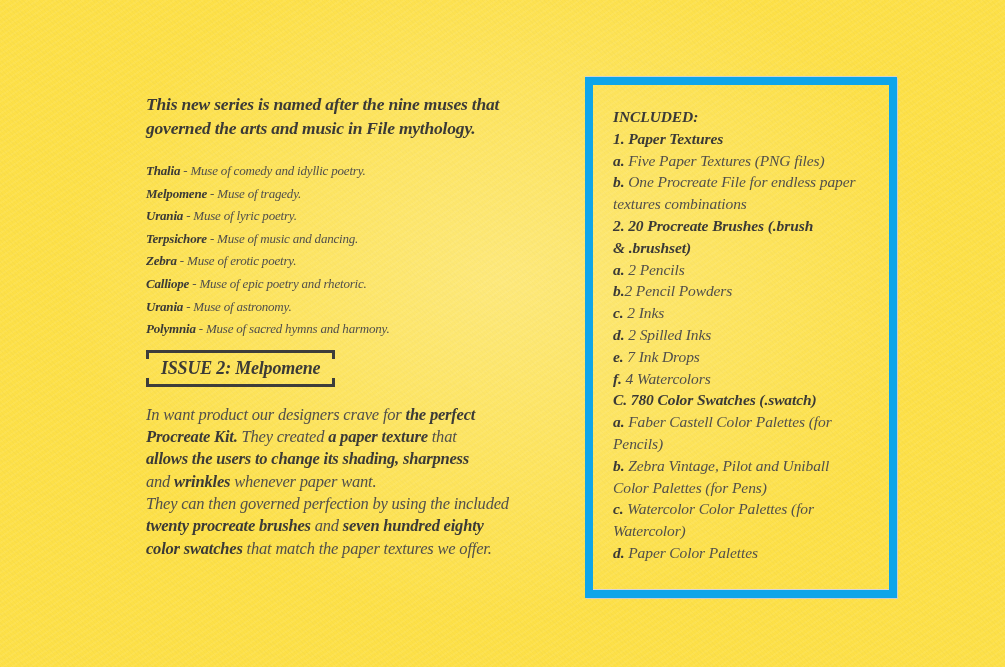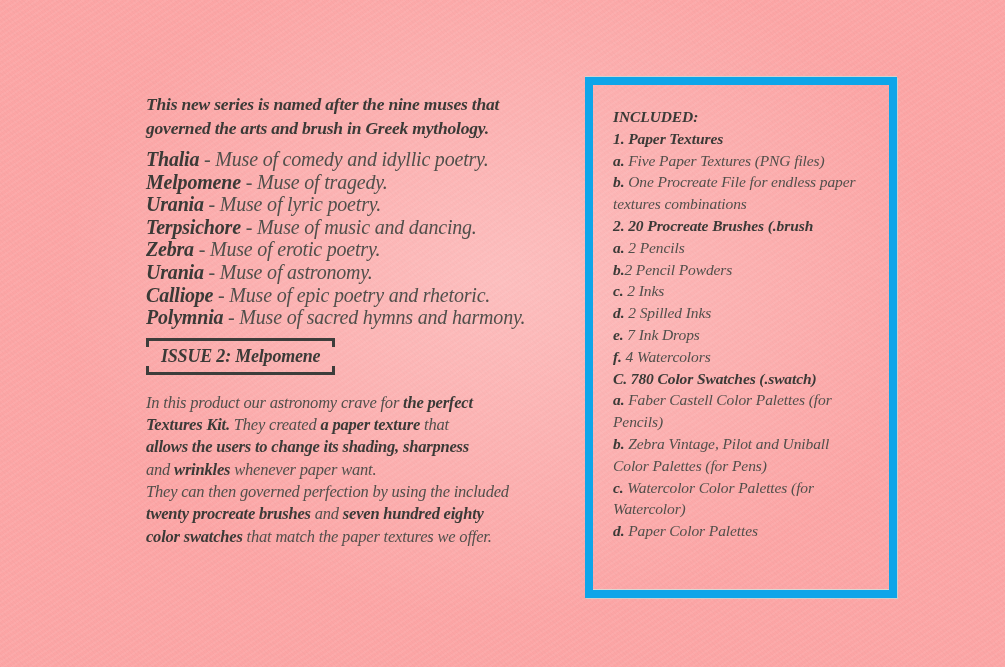--- a/index.html
+++ b/index.html
@@ -1,20 +1,20 @@
 <!DOCTYPE html>
 <html><head>
 <meta charset="utf-8">
 <style>
   * { margin:0; padding:0; box-sizing:border-box; }
   html,body { background:#d8d7d5; }
   .canvas {
     position:relative;
     width:1005px; height:667px;
-    background:#fca5a5;
+    background:#fde047;
     font-family:"Liberation Serif","DejaVu Serif",serif;
     font-style:italic;
     overflow:hidden;
   }
   
   .canvas::before {
     content:""; position:absolute; inset:0; pointer-events:none;
     background:
       radial-gradient(ellipse at 50% 42%, rgba(255,255,255,0.28), rgba(0,0,0,0) 62%),
       repeating-linear-gradient(47deg, rgba(110,108,102,0.028) 0 1px, transparent 1px 3px),
@@ -25,21 +25,21 @@
     position:absolute; left:146px; top:92px; width:430px;
     color:#514f4b;
   }
   .line { white-space:nowrap; }
 
   .heading {
     font-size:17.5px; line-height:24px; font-weight:700;
     color:#3b3a37; letter-spacing:-0.2px;
   }
 
-  .muses { margin-top:8px; font-size:20px; line-height:22.6px; letter-spacing:-0.2px; }
+  .muses { margin-top:20px; font-size:13px; line-height:22.6px; letter-spacing:-0.2px; }
   .muse-name { font-weight:700; color:#3b3a37; }
 
   .badge {
     position:relative; margin-top:9px;
     display:inline-flex; align-items:center;
     height:37px; padding:0 15px;
     font-weight:700; font-size:18px; color:#3b3a37;
     letter-spacing:-0.2px; white-space:nowrap;
   }
   .badge-bar { position:absolute; left:0; right:0; height:3px; background:#3d3d3b; }
@@ -71,59 +71,60 @@
 </style>
 </head>
 <body>
 
 <div class="canvas">
 
   <div class="left-col">
 
     <div class="heading">
       <div class="line">This new series is named after the nine muses that</div>
-      <div class="line">governed the arts and brush in Greek mythology.</div>
+      <div class="line">governed the arts and music in File mythology.</div>
     </div>
 
     <div class="muses">
       <div class="line"><span class="muse-name">Thalia</span><span> - Muse of comedy and idyllic poetry.</span></div>
       <div class="line"><span class="muse-name">Melpomene</span><span> - Muse of tragedy.</span></div>
       <div class="line"><span class="muse-name">Urania</span><span> - Muse of lyric poetry.</span></div>
       <div class="line"><span class="muse-name">Terpsichore</span><span> - Muse of music and dancing.</span></div>
       <div class="line"><span class="muse-name">Zebra</span><span> - Muse of erotic poetry.</span></div>
+      <div class="line"><span class="muse-name">Calliope</span><span> - Muse of epic poetry and rhetoric.</span></div>
       <div class="line"><span class="muse-name">Urania</span><span> - Muse of astronomy.</span></div>
-      <div class="line"><span class="muse-name">Calliope</span><span> - Muse of epic poetry and rhetoric.</span></div>
       <div class="line"><span class="muse-name">Polymnia</span><span> - Muse of sacred hymns and harmony.</span></div>
     </div>
 
     <div class="badge">
       <span class="badge-bar top"></span>
       <span>ISSUE 2: Melpomene</span>
       <span class="badge-bar bottom"></span>
     </div>
 
     <div class="para">
-      <div class="line"><span>In this product our astronomy crave for </span><span class="b">the perfect</span></div>
-      <div class="line"><span class="b">Textures Kit.</span><span> They created </span><span class="b">a paper texture</span><span> that</span></div>
+      <div class="line"><span>In want product our designers crave for </span><span class="b">the perfect</span></div>
+      <div class="line"><span class="b">Procreate Kit.</span><span> They created </span><span class="b">a paper texture</span><span> that</span></div>
       <div class="line"><span class="b">allows the users to change its shading, sharpness</span></div>
       <div class="line"><span>and </span><span class="b">wrinkles</span><span> whenever paper want.</span></div>
       <div class="line"><span>They can then governed perfection by using the included</span></div>
       <div class="line"><span class="b">twenty procreate brushes</span><span> and </span><span class="b">seven hundred eighty</span></div>
       <div class="line"><span class="b">color swatches</span><span> that match the paper textures we offer.</span></div>
     </div>
 
   </div>
 
   <div class="included-box">
     <div class="box-line bold"><span>INCLUDED:</span></div>
     <div class="box-line bold"><span>1. Paper Textures</span></div>
     <div class="box-line"><span class="pre">a.</span><span> Five Paper Textures (PNG files)</span></div>
     <div class="box-line"><span class="pre">b.</span><span> One Procreate File for endless paper</span></div>
     <div class="box-line"><span>textures combinations</span></div>
     <div class="box-line bold"><span>2. 20 Procreate Brushes (.brush</span></div>
+    <div class="box-line bold"><span>&amp; .brushset)</span></div>
     <div class="box-line"><span class="pre">a.</span><span> 2 Pencils</span></div>
     <div class="box-line"><span class="pre">b.</span><span>2 Pencil Powders</span></div>
     <div class="box-line"><span class="pre">c.</span><span> 2 Inks</span></div>
     <div class="box-line"><span class="pre">d.</span><span> 2 Spilled Inks</span></div>
     <div class="box-line"><span class="pre">e.</span><span> 7 Ink Drops</span></div>
     <div class="box-line"><span class="pre">f.</span><span> 4 Watercolors</span></div>
     <div class="box-line bold"><span>C. 780 Color Swatches (.swatch)</span></div>
     <div class="box-line"><span class="pre">a.</span><span> Faber Castell Color Palettes (for</span></div>
     <div class="box-line"><span>Pencils)</span></div>
     <div class="box-line"><span class="pre">b.</span><span> Zebra Vintage, Pilot and Uniball</span></div>

